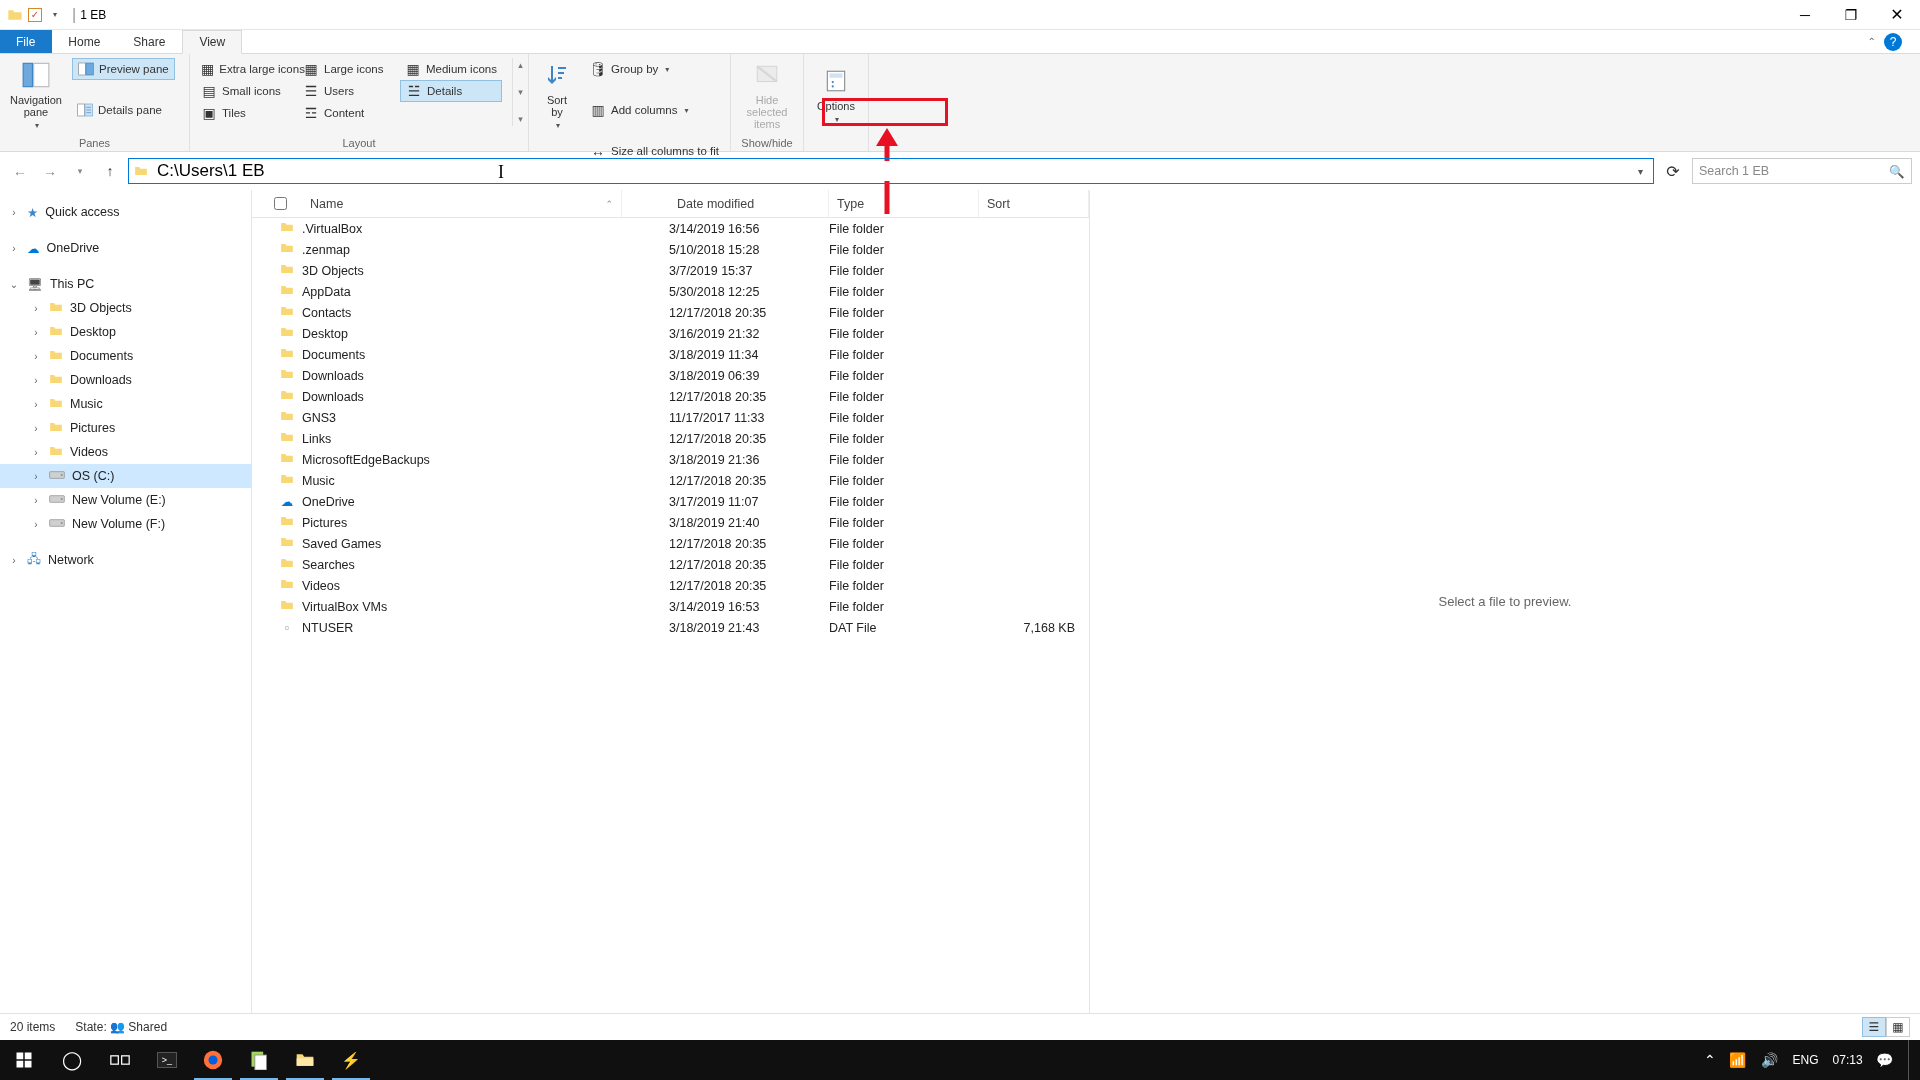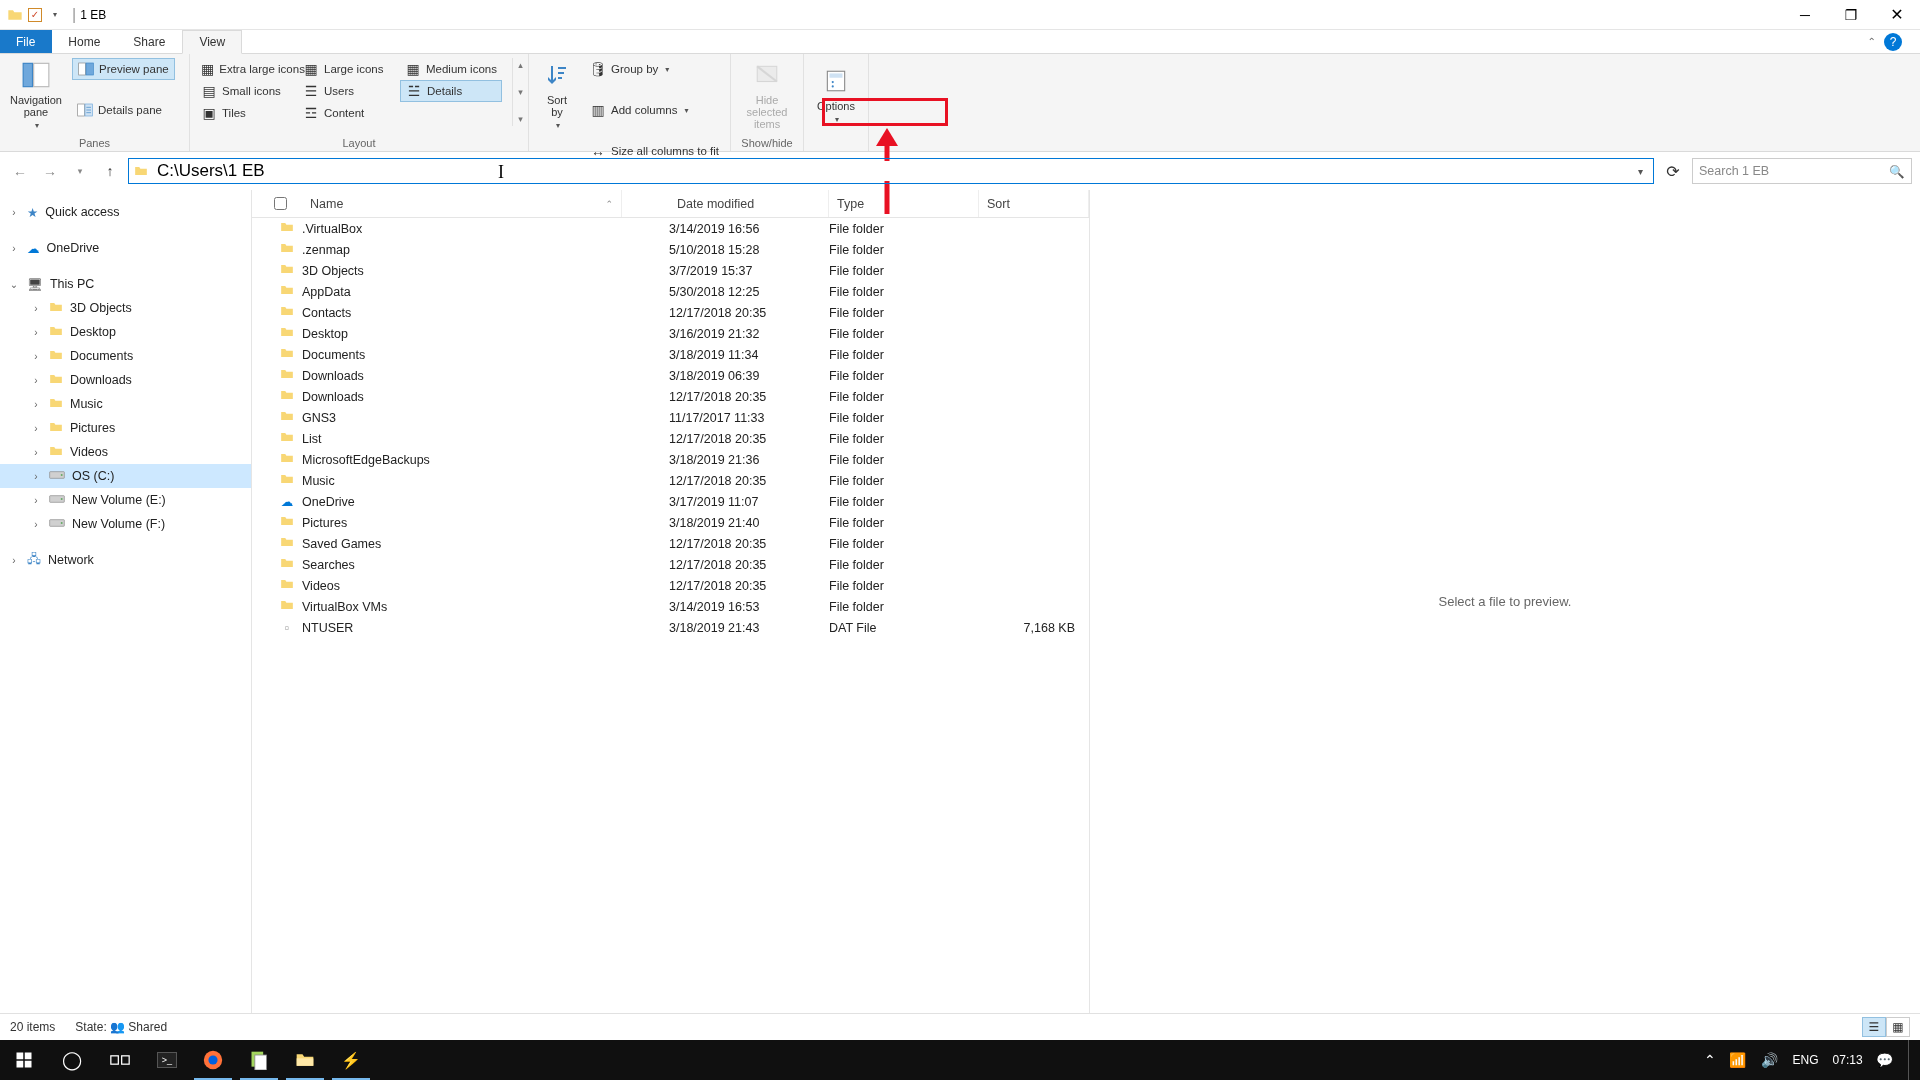--- a/index.html
+++ b/index.html
@@ -562,21 +562,21 @@
           <div class="col-size"></div>
         </div>
         <div class="file-row">
           <div class="col-check">
             <span class="fname-icon">
               <span><svg class="folder-svg sm" viewBox="0 0 24 24">
                   <path fill="#f8d775" d="M2 5h7l2 3h11v11H2z"></path>
                 </svg></span>
             </span>
           </div>
-          <div class="col-name">List</div>
+          <div class="col-name">Links</div>
           <div class="col-date">12/17/2018 20:35</div>
           <div class="col-type">File folder</div>
           <div class="col-size"></div>
         </div>
         <div class="file-row">
           <div class="col-check">
             <span class="fname-icon">
               <span><svg class="folder-svg sm" viewBox="0 0 24 24">
                   <path fill="#f8d775" d="M2 5h7l2 3h11v11H2z"></path>
                 </svg></span>

